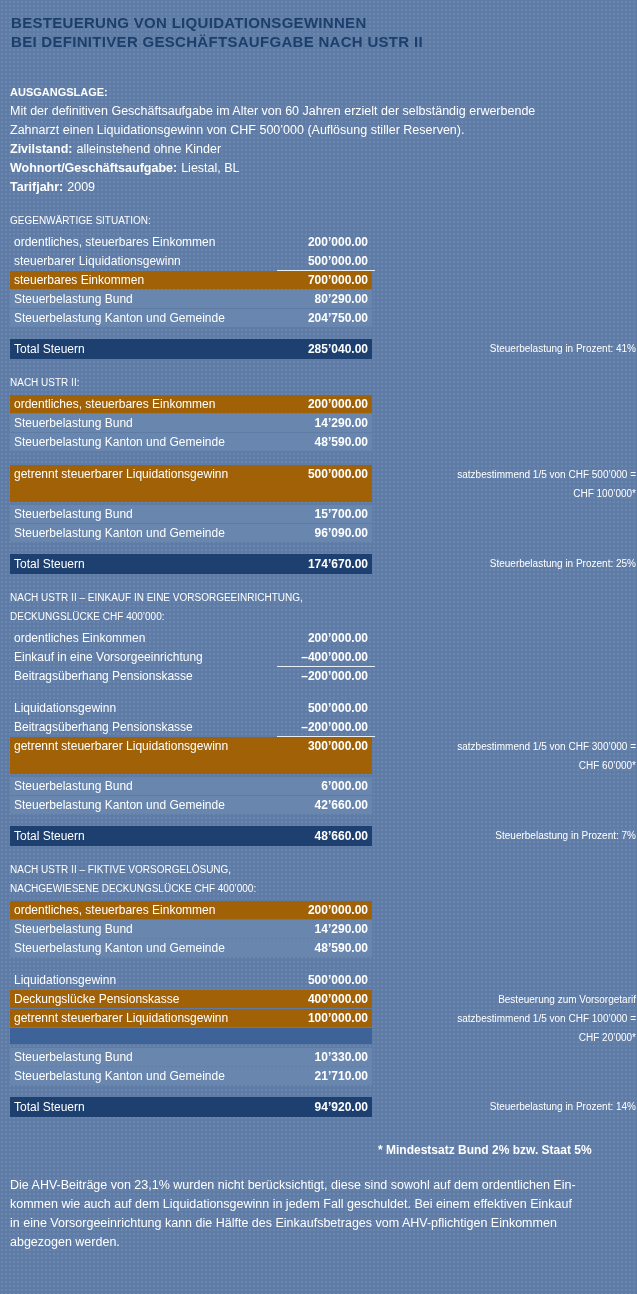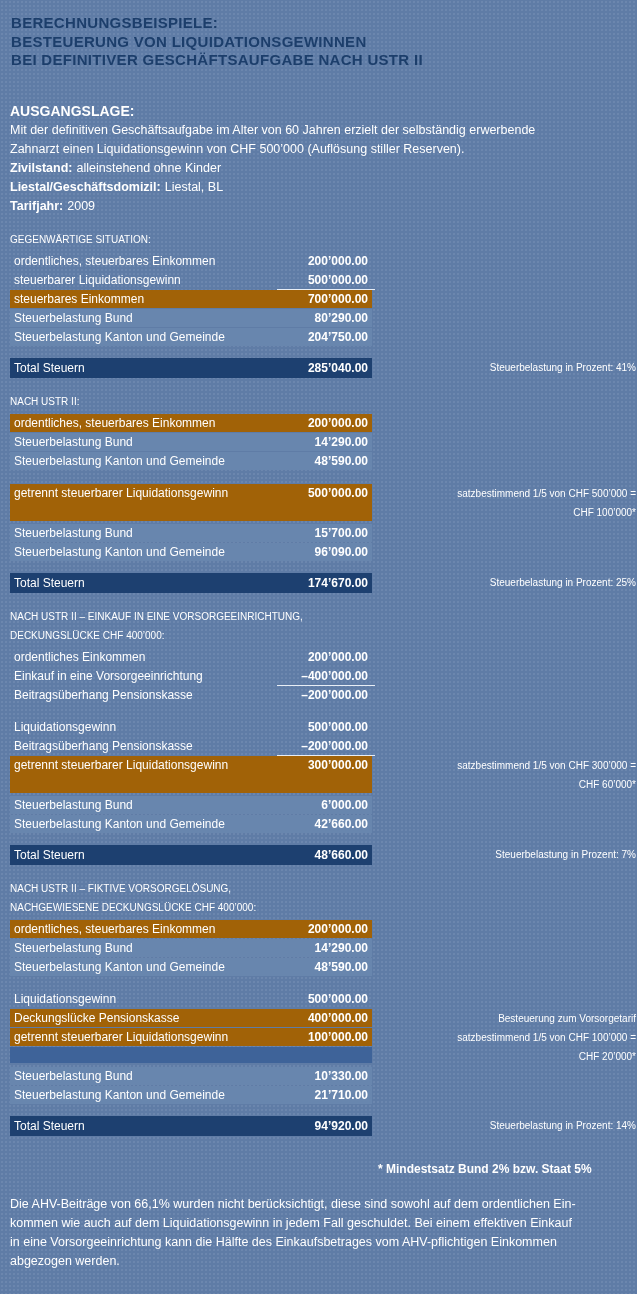--- a/index.html
+++ b/index.html
@@ -21,21 +21,21 @@
     color: #1c3e6b;
     font-weight: bold;
     font-size: 15px;
     line-height: 18.5px;
     letter-spacing: 0.3px;
     white-space: nowrap;
   }
 
   
   .intro { margin-top: 32px; }
-  .intro-heading { font-weight: bold; font-size: 14px; line-height: 19px; }
+  .intro-heading { font-weight: bold; font-size: 11px; line-height: 19px; }
   .intro-line { font-size: 12.5px; line-height: 19px; white-space: nowrap; }
   .fact-label { font-weight: bold; margin-right: 4px; }
 
   
   .sec { margin-top: 14px; }
   .sec-heading { font-weight: normal; font-size: 10px; line-height: 19px; white-space: nowrap; }
   .sec-heading.last { margin-bottom: 3px; }
 
   .table { width: 362px; }
   .trow {
@@ -100,34 +100,33 @@
   }
   .footer { margin-top: 16px; font-size: 12.5px; line-height: 19px; }
   .footer div { white-space: nowrap; }
 </style>
 </head>
 <body>
 
 <div class="page">
 
   <div class="title-block">
-    <div class="title-line">BERECHNUNGSBEISPIELE:</div>
     <div class="title-line">BESTEUERUNG VON LIQUIDATIONSGEWINNEN</div>
     <div class="title-line">BEI DEFINITIVER GESCHÄFTSAUFGABE NACH USTR II</div>
   </div>
 
   <div class="intro">
     <div class="intro-heading">AUSGANGSLAGE:</div>
     <div class="intro-line">Mit der definitiven Geschäftsaufgabe im Alter von 60 Jahren erzielt der selbständig erwerbende</div>
     <div class="intro-line">Zahnarzt einen Liquidationsgewinn von CHF 500’000 (Auflösung stiller Reserven).</div>
     <div class="intro-line">
       <span class="fact-label">Zivilstand:</span><span>alleinstehend ohne Kinder</span>
     </div>
     <div class="intro-line">
-      <span class="fact-label">Liestal/Geschäftsdomizil:</span><span>Liestal, BL</span>
+      <span class="fact-label">Wohnort/Geschäftsaufgabe:</span><span>Liestal, BL</span>
     </div>
     <div class="intro-line">
       <span class="fact-label">Tarifjahr:</span><span>2009</span>
     </div>
   </div>
 
   <div class="sec">
     <div class="sec-heading last">GEGENWÄRTIGE SITUATION:</div>
     <div class="table">
       <div class="trow">
@@ -291,19 +290,19 @@
         <span class="lbl">Total Steuern</span>
         <span class="val">94’920.00</span>
         <div class="ann">Steuerbelastung in Prozent: 14%</div>
       </div>
     </div>
   </div>
 
   <div class="footnote">* Mindestsatz Bund 2% bzw. Staat 5%</div>
 
   <div class="footer">
-    <div>Die AHV-Beiträge von 66,1% wurden nicht berücksichtigt, diese sind sowohl auf dem ordentlichen Ein-</div>
+    <div>Die AHV-Beiträge von 23,1% wurden nicht berücksichtigt, diese sind sowohl auf dem ordentlichen Ein-</div>
     <div>kommen wie auch auf dem Liquidationsgewinn in jedem Fall geschuldet. Bei einem effektiven Einkauf</div>
     <div>in eine Vorsorgeeinrichtung kann die Hälfte des Einkaufsbetrages vom AHV-pflichtigen Einkommen</div>
     <div>abgezogen werden.</div>
   </div>
 
 </div>
 
 </body></html>

